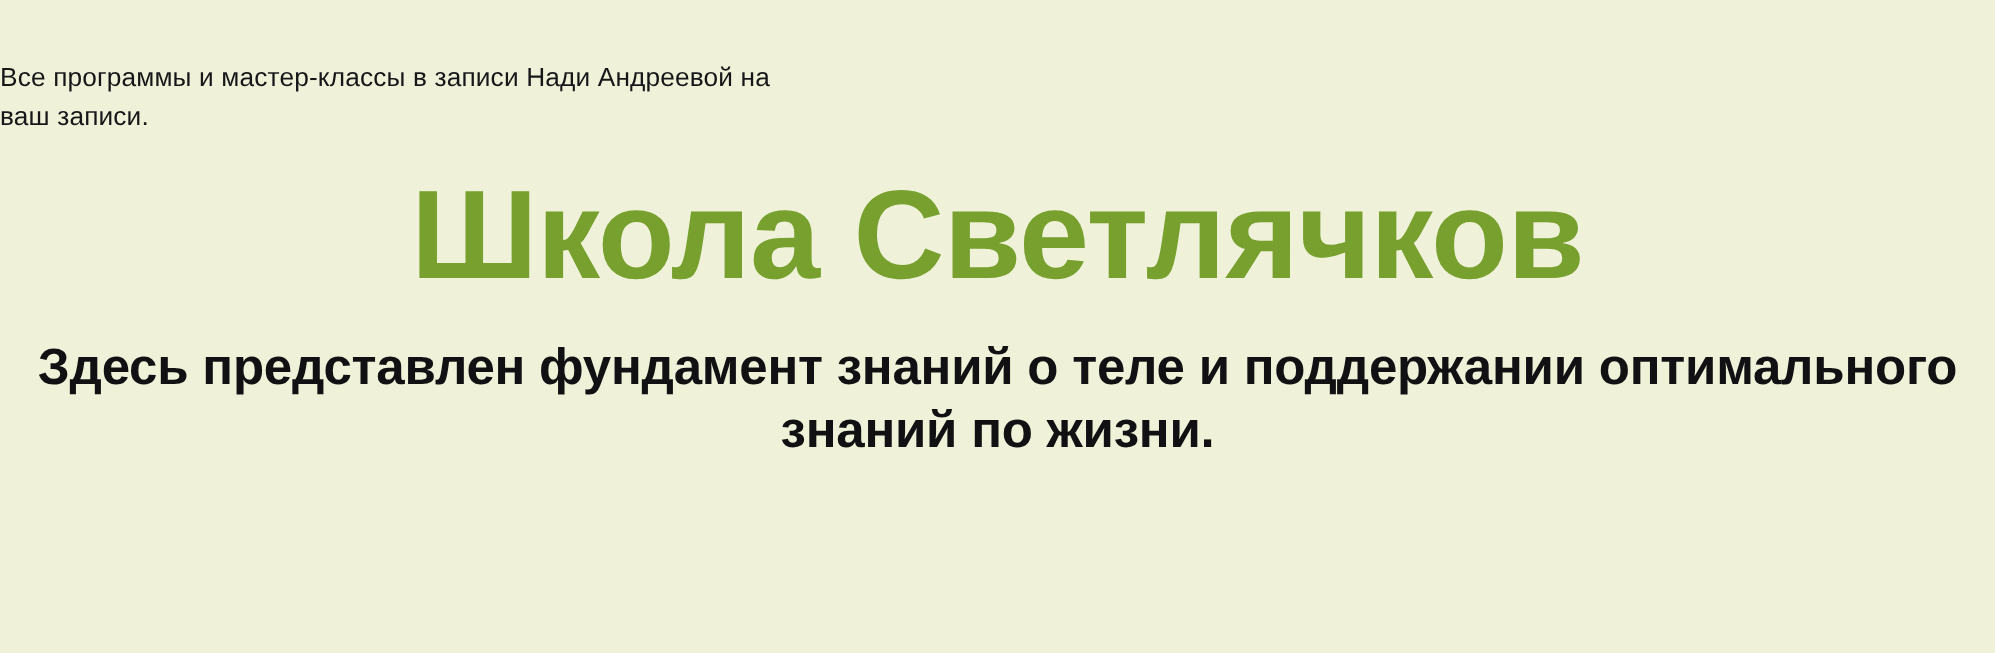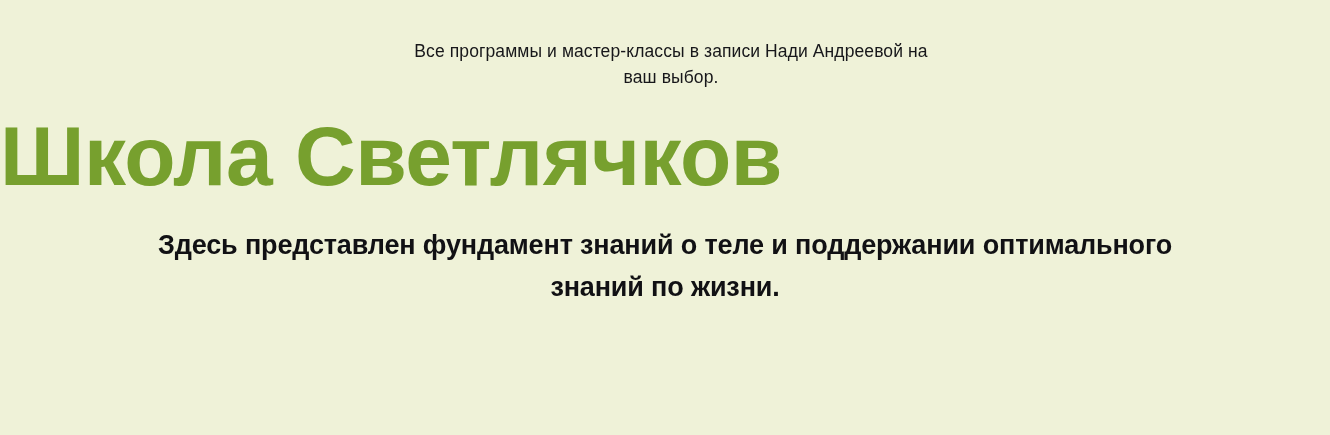--- a/index.html
+++ b/index.html
@@ -20,80 +20,79 @@
     background: #eff2d8;
     box-sizing: border-box;
     display: flex;
     flex-direction: column;
     align-items: center;
   }
 
   
   .intro-block {
     position: absolute;
-    left: 12px;
+    left: 0;
     right: 0;
     top: 38px;
-    text-align: center;
   }
   .intro-line {
     display: block;
     font-family: "Liberation Sans", sans-serif;
     font-size: 17.5px;
     font-weight: 400;
     line-height: 26px;
     letter-spacing: 0.1px;
     color: #17171a;
     white-space: nowrap;
   }
 
   
   .hero-title {
     position: absolute;
     left: 0;
     right: 0;
     top: 108px;
     margin: 0;
-    text-align: left;
+    text-align: center;
     font-family: "Liberation Sans", sans-serif;
     font-size: 84px;
     font-weight: 700;
     line-height: 96px;
     letter-spacing: -0.5px;
     color: #77a02e;
     white-space: nowrap;
   }
 
   
   .lead-block {
     position: absolute;
     left: 0;
     right: 0;
     top: 224px;
     text-align: center;
   }
   .lead-line {
     display: block;
     font-family: "Liberation Sans", sans-serif;
-    font-size: 27px;
+    font-size: 34px;
     font-weight: 700;
     line-height: 42px;
     letter-spacing: -0.15px;
     color: #111114;
     white-space: nowrap;
   }
 </style>
 </head>
 <body>
 
 <div class="page">
 
   <div class="intro-block">
     <span class="intro-line">Все программы и мастер-классы в записи Нади Андреевой на</span>
-    <span class="intro-line">ваш выбор.</span>
+    <span class="intro-line">ваш записи.</span>
   </div>
 
   <h1 class="hero-title">Школа Светлячков</h1>
 
   <div class="lead-block">
     <span class="lead-line">Здесь представлен фундамент знаний о теле и поддержании оптимального</span>
     <span class="lead-line">знаний по жизни.</span>
   </div>
 
 </div>

